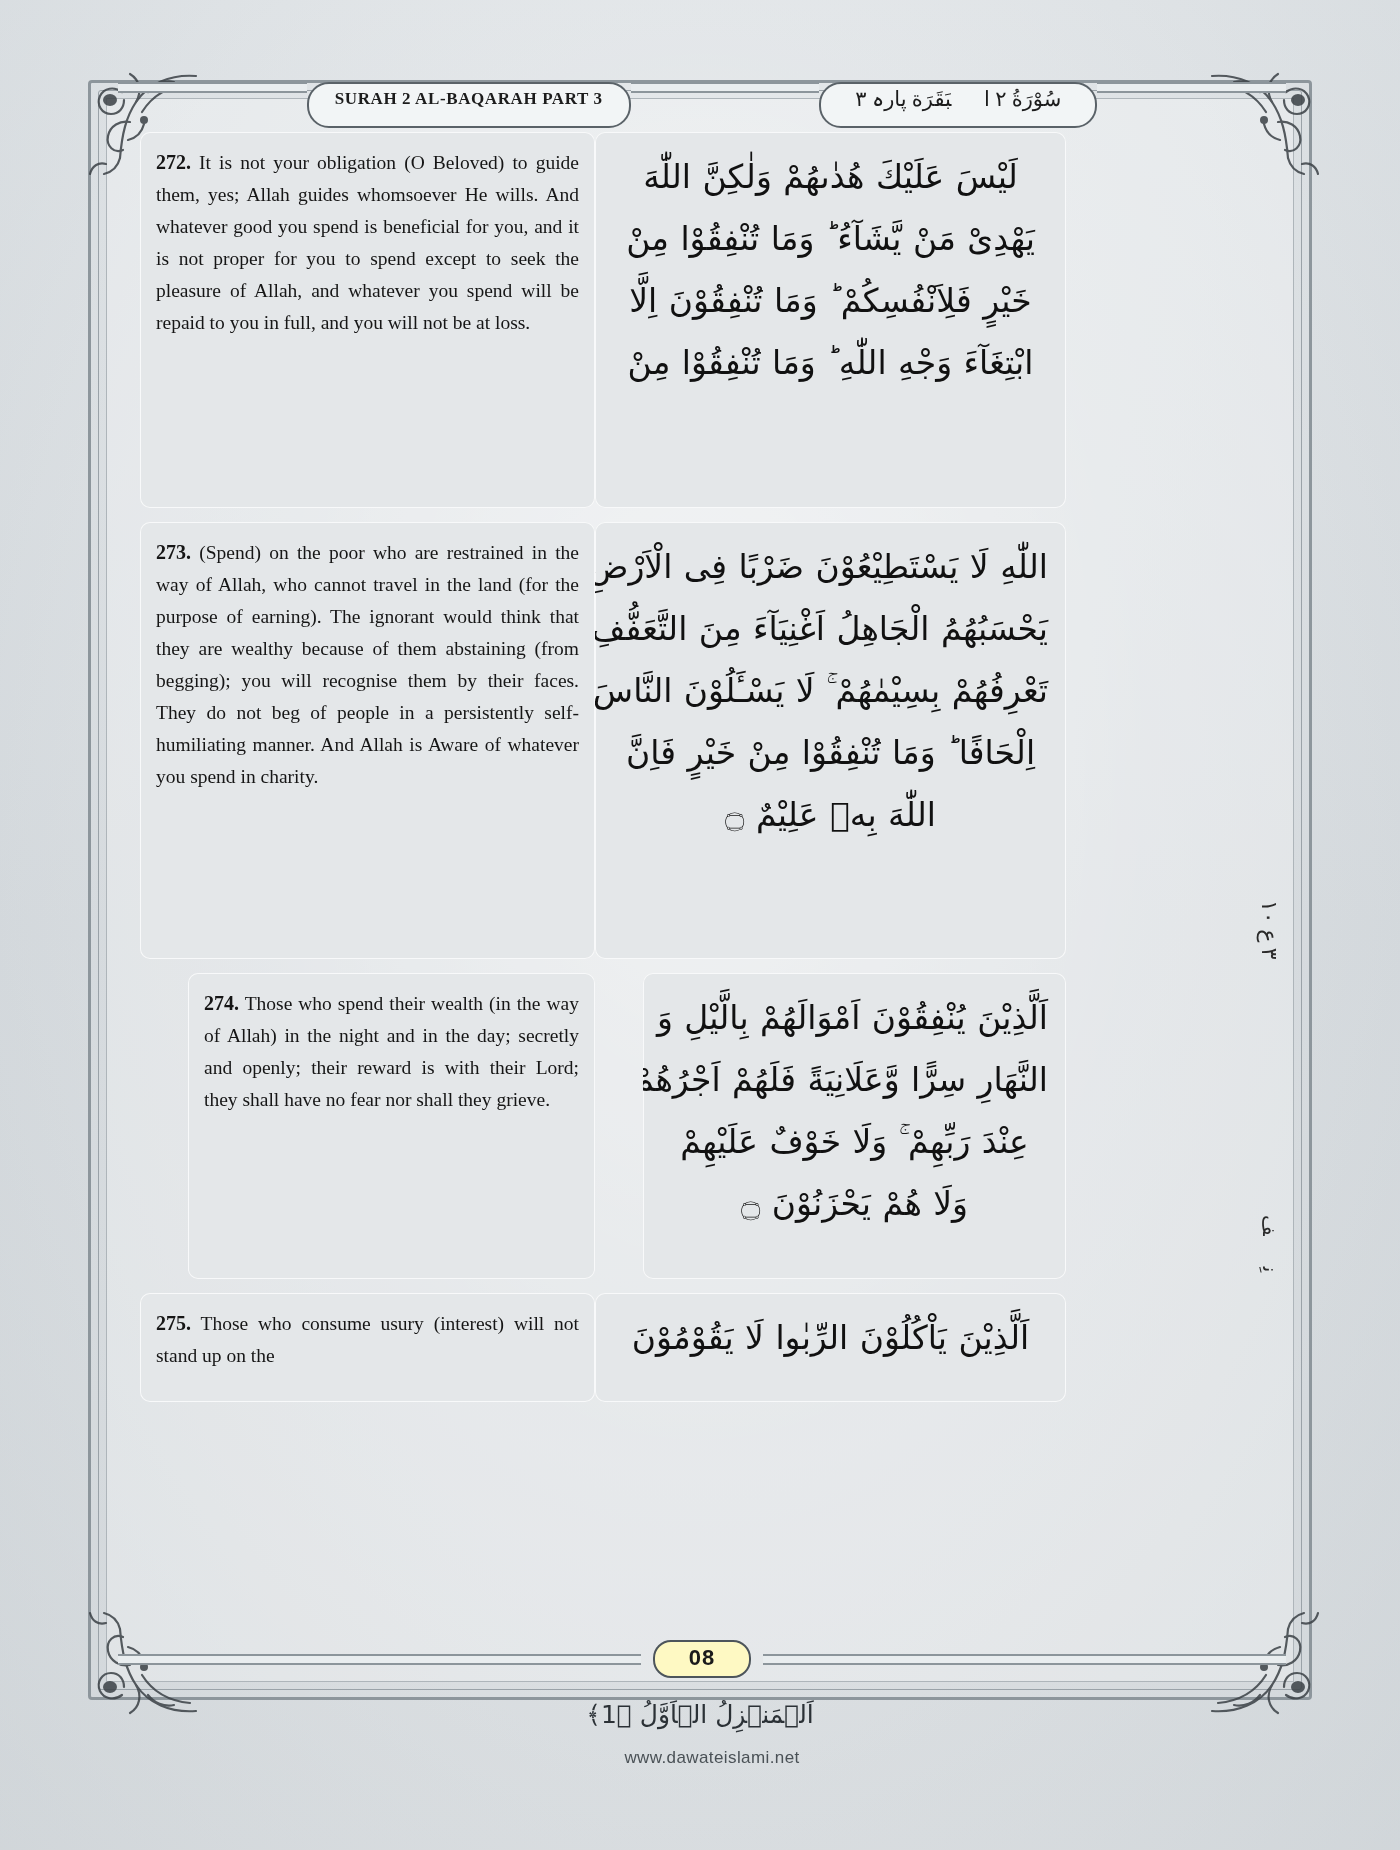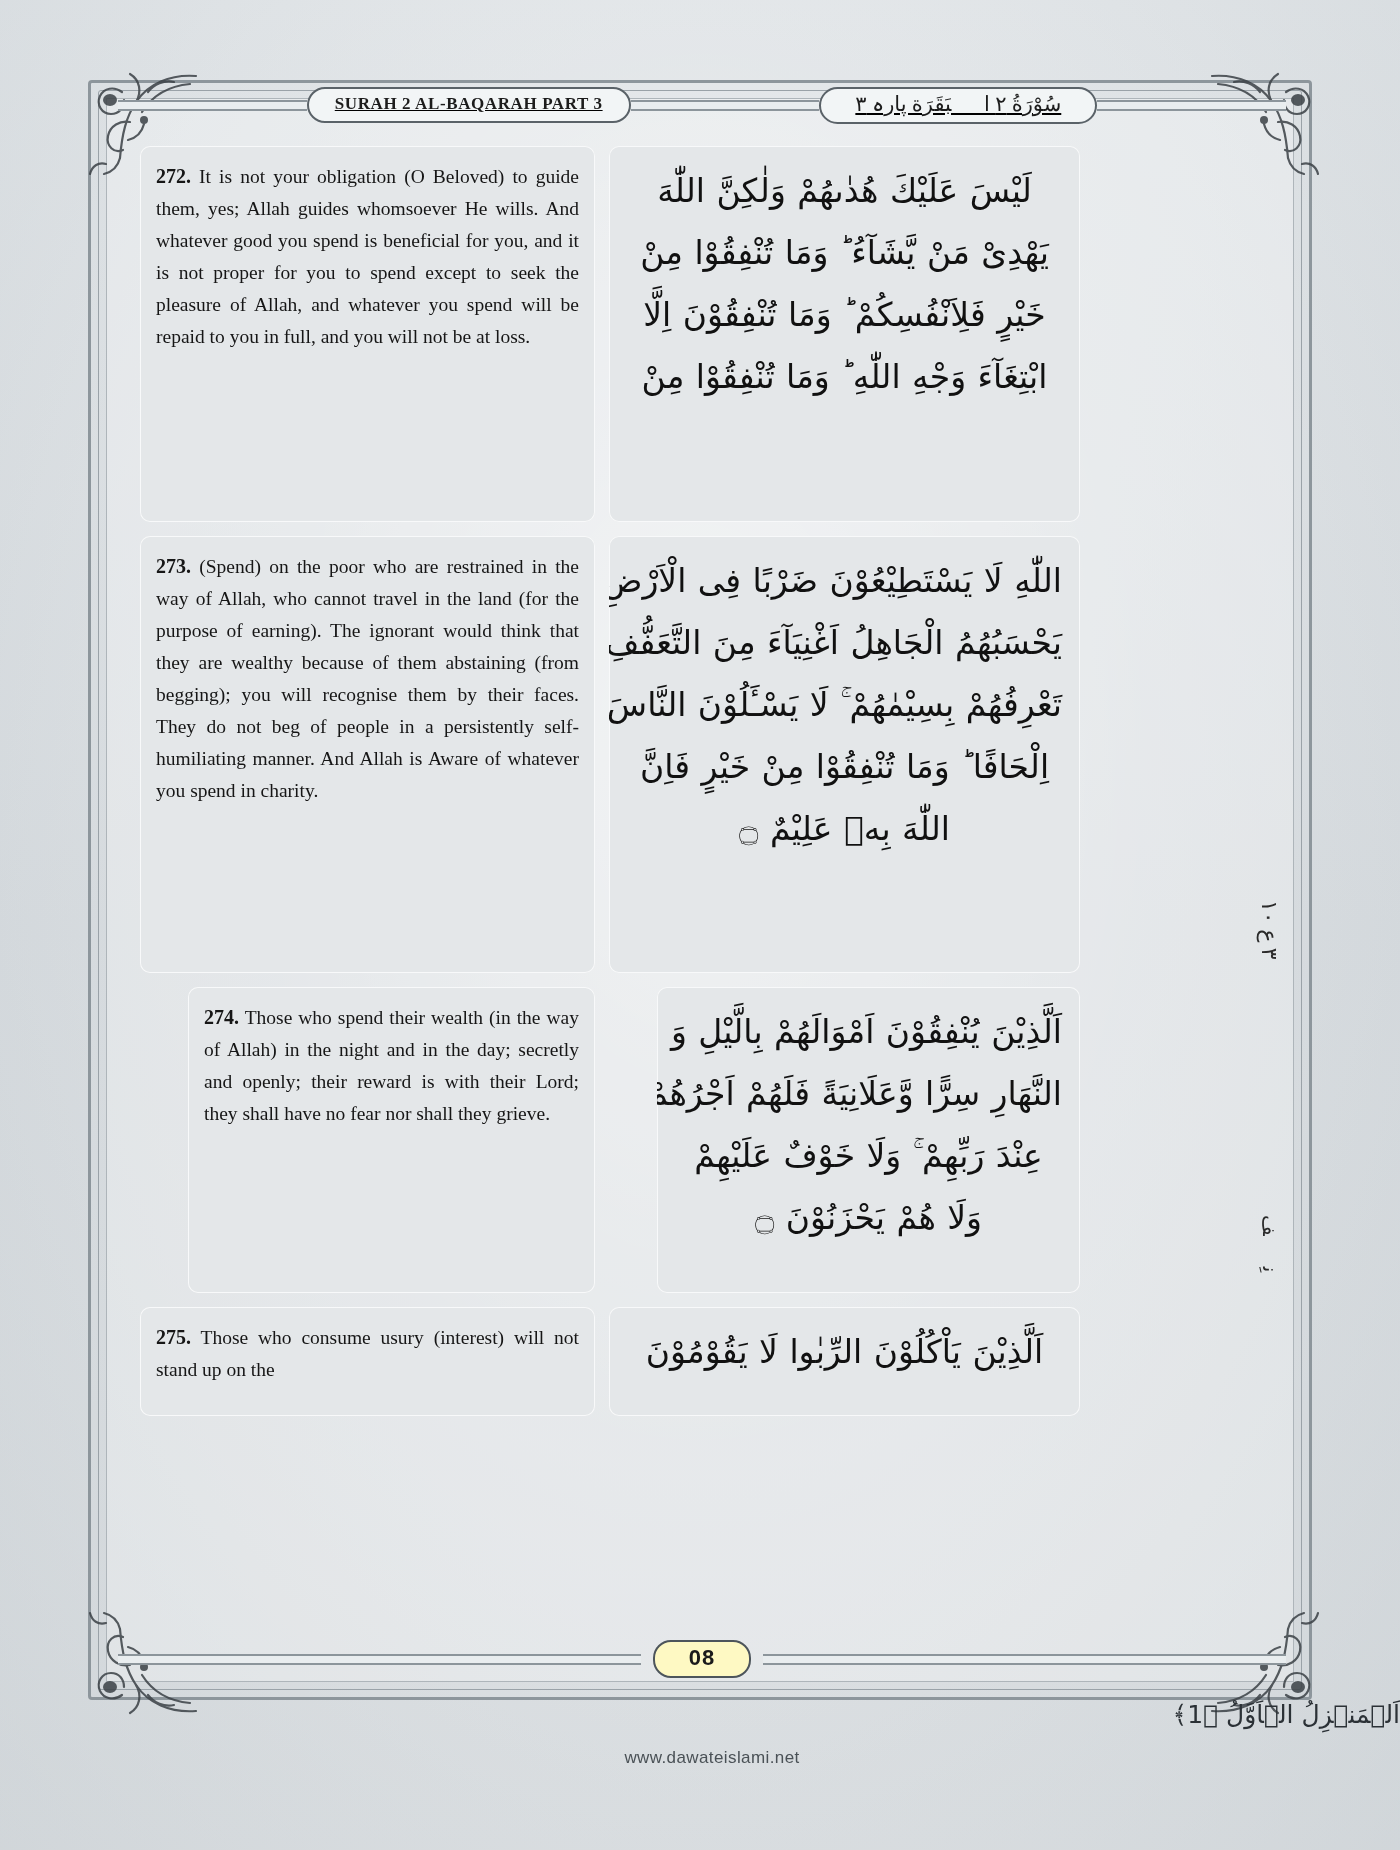--- a/index.html
+++ b/index.html
@@ -71,22 +71,20 @@
   .corner.br { left: 1210px; top: 1610px; transform: scale(-1,-1); }
 
   
   .header-row {
     position: absolute;
     left: 118px;
     top: 82px;
     width: 1168px;
     height: 46px;
     display: flex;
-    align-items: center;
-    text-decoration: underline;
   }
   .hdr-rule {
     flex: 1;
     height: 7px;
     border-top: 2px solid #8c959b;
     border-bottom: 2px solid #8c959b;
     background: #e9edef;
   }
   .hdr-pill {
     border: 2px solid #5a6268;
@@ -106,25 +104,24 @@
     font-size: 21px;
     color: #1c1c1c;
     direction: rtl;
     padding: 3px 34px 5px 34px;
   }
 
   
   .content {
     position: absolute;
     left: 140px;
-    top: 146px;
+    top: 132px;
     width: 940px;
     height: 1270px;
     display: flex;
-    gap: 14px;
   }
   .col-trans { width: 455px; display: flex; flex-direction: column; gap: 14px; }
   .col-arabic { width: 471px; display: flex; flex-direction: column; gap: 14px; }
 
   .cell {
     background: #e4e7e9;
     border-radius: 10px;
     box-shadow: 0 0 0 1px rgba(255,255,255,0.75) inset;
     box-sizing: border-box;
     overflow: hidden;
@@ -204,20 +201,21 @@
     font-weight: bold;
     color: #1b1b1b;
     margin: 0 12px;
     letter-spacing: 1px;
   }
 
   .footer-arabic {
     position: absolute;
     left: 0; right: 0;
     top: 1700px;
+    text-align: center;
     direction: rtl;
     font-size: 25px;
     color: #2b3136;
     font-family: "DejaVu Sans", sans-serif;
   }
   .footer-site {
     position: absolute;
     left: 0; right: 0;
     top: 1748px;
     text-align: center;

